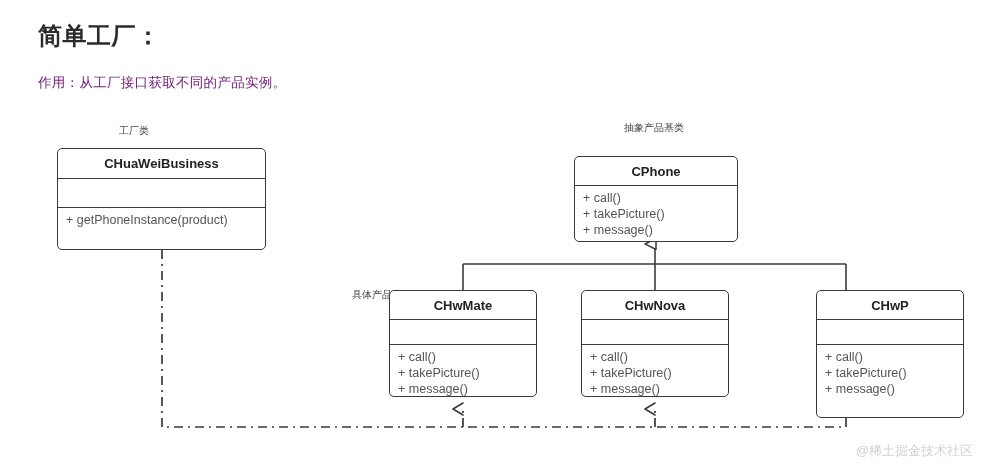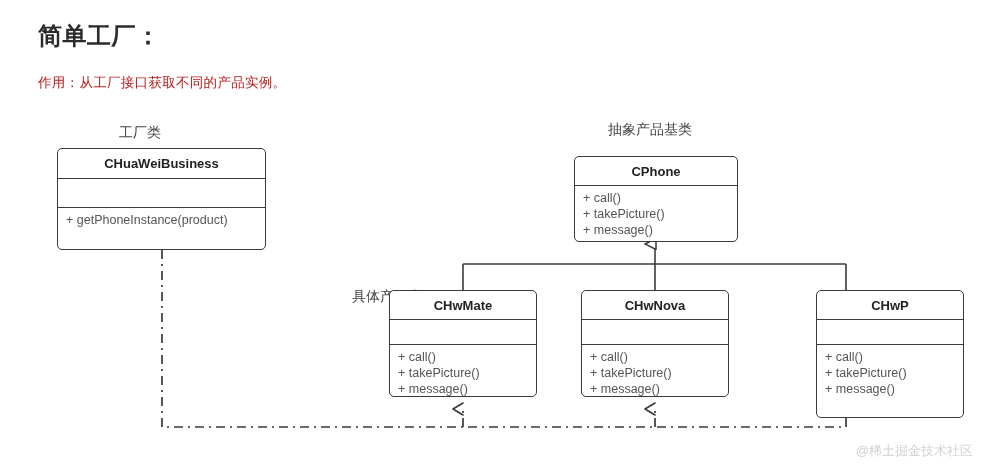--- a/index.html
+++ b/index.html
@@ -27,21 +27,21 @@
     font-size: 24px;
     font-weight: bold;
     color: #2b2b2b;
     letter-spacing: 0.5px;
   }
   .page-subtitle {
     position: absolute;
     left: 38px;
     top: 74px;
     font-size: 13.5px;
-    color: #b91c1c;
+    color: #701a75;
     letter-spacing: 0.3px;
   }
 
   
   .uml-box {
     position: absolute;
     box-sizing: border-box;
     border: 1.6px solid #3a3a3a;
     border-radius: 5px;
     background: #ffffff;
@@ -70,21 +70,21 @@
   .uml-methods .row {
     font-size: 12.5px;
     color: #555555;
     line-height: 16px;
     white-space: nowrap;
   }
 
   
   .caption {
     position: absolute;
-    font-size: 14px;
+    font-size: 10px;
     color: #444444;
     white-space: nowrap;
   }
 
   
   #wires {
     position: absolute;
     left: 0;
     top: 0;
     width: 989px;
@@ -130,21 +130,21 @@
 
     <g stroke="#3a3a3a" stroke-width="1.7" fill="none" stroke-dasharray="9 5 2 5" stroke-linecap="butt">
       <path d="M162,250 L162,427 L846,427"></path>
       <line x1="463" y1="427" x2="463" y2="409" marker-end="url(#open-arrow)"></line>
       <line x1="655" y1="427" x2="655" y2="409" marker-end="url(#open-arrow)"></line>
       <line x1="846" y1="427" x2="846" y2="409" marker-end="url(#open-arrow)"></line>
     </g>
   </svg>
 
   <div class="caption" style="left:119px; top:124px;">工厂类</div>
-  <div class="caption" style="left:608px; top:121px;">抽象产品基类</div>
+  <div class="caption" style="left:624px; top:121px;">抽象产品基类</div>
   <div class="caption" style="left:352px; top:264px;margin-top:24px;">具体产品类</div>
 
   <div class="uml-box" style="left:57px; top:148px; width:209px; height:102px;">
     <div class="uml-name" style="height:30px;">CHuaWeiBusiness</div>
     <div class="uml-attrs" style="height:29px;"></div>
     <div class="uml-methods" style="height:40px;">
       <div class="row">+ getPhoneInstance(product)</div>
     </div>
   </div>
 

